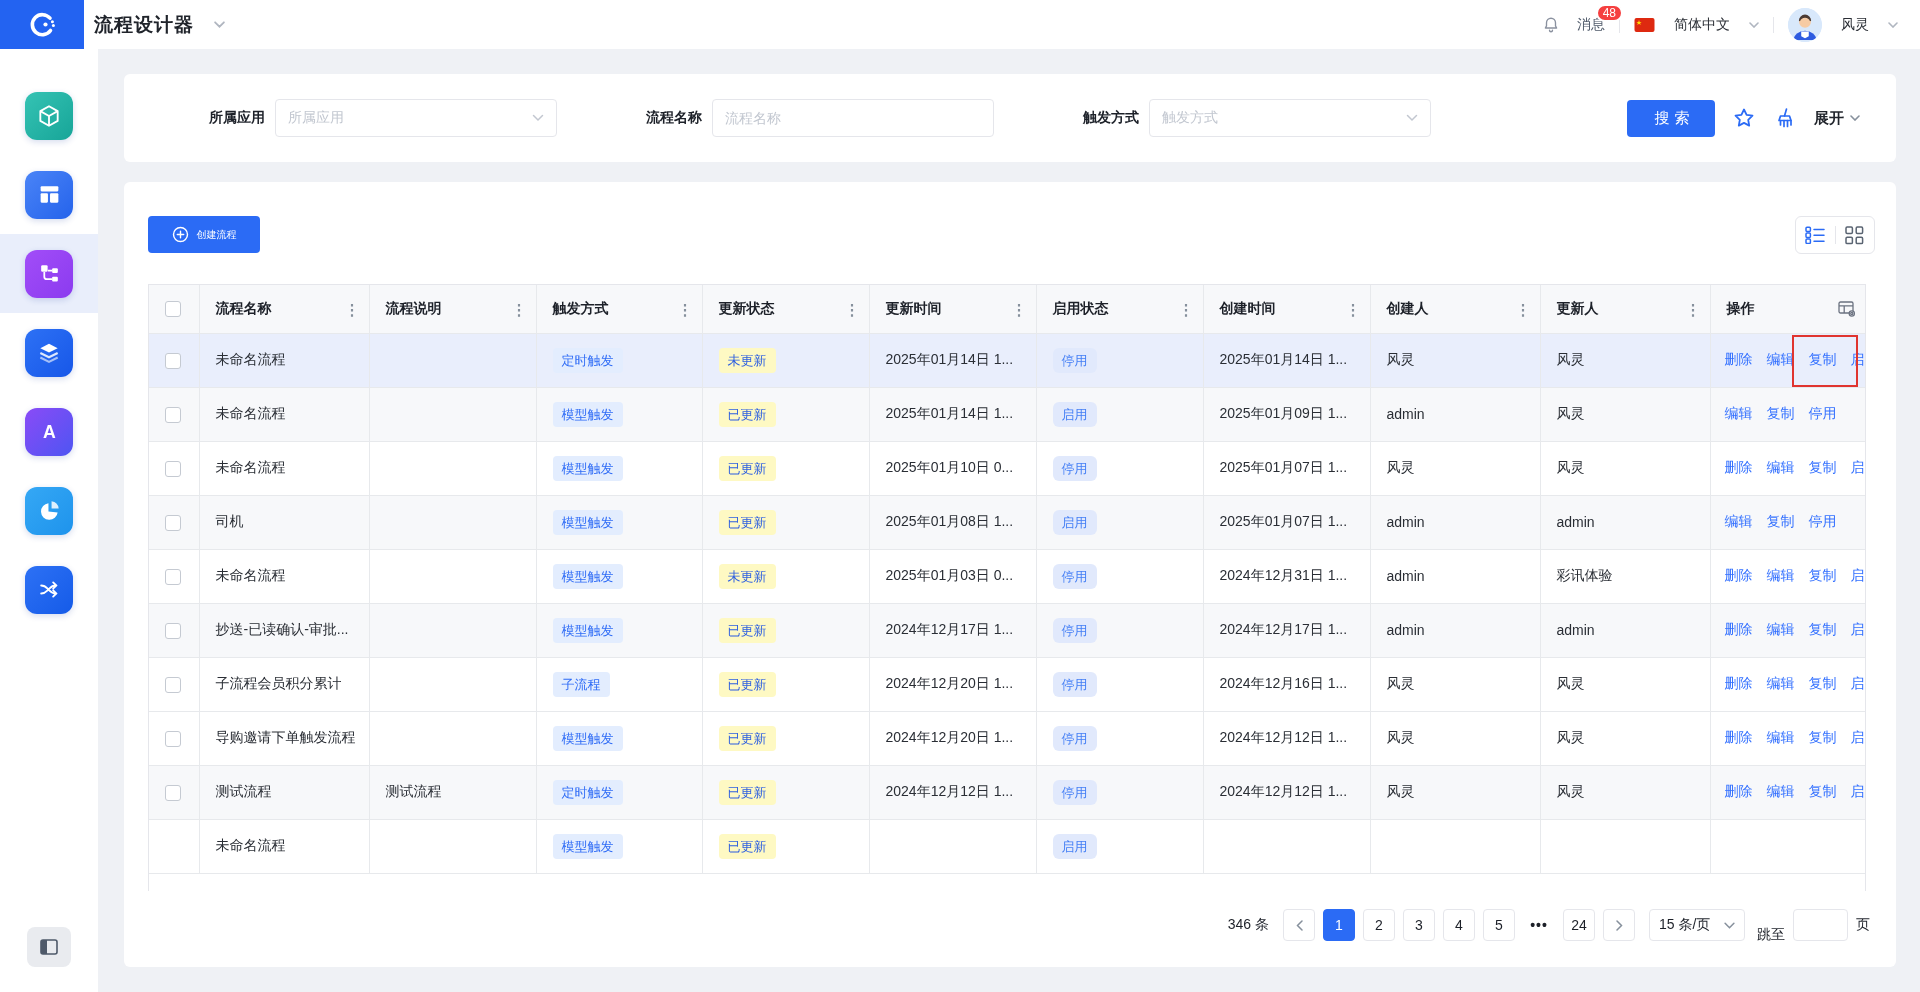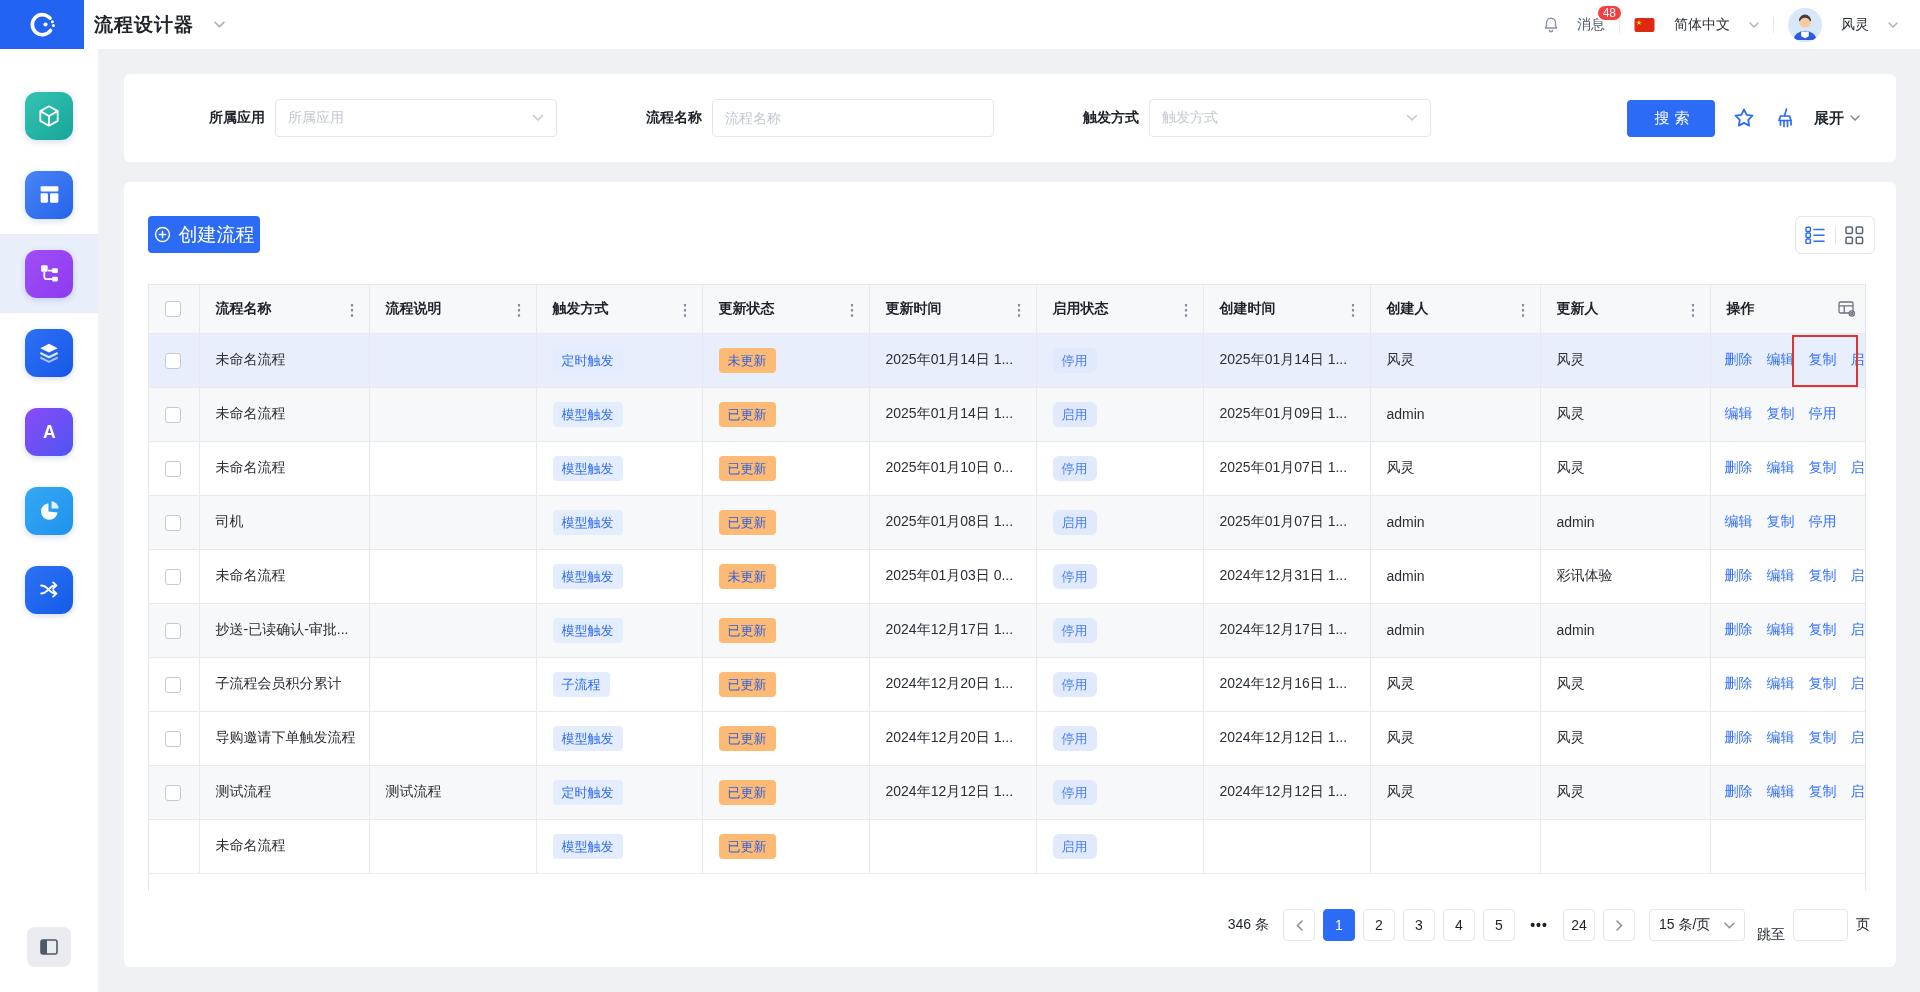--- a/index.html
+++ b/index.html
@@ -38,39 +38,39 @@
   .control input::placeholder { color:#C2C7D0; }
   .g1 { margin-left:85px; } .g2,.g3 { margin-left:89px; }
   .filter-actions { margin-left:auto; display:flex; align-items:center; gap:17px; padding-right:36px; }
   .search-btn { width:88px; height:37px; background:#2B6BF5; border:none; border-radius:4px; color:#fff; font-size:15px; letter-spacing:5px; padding-left:7px; cursor:pointer; font-family:inherit; }
   .icon-btn { display:flex; align-items:center; cursor:pointer; }
   .expand-wrap { display:flex; align-items:center; gap:6px; cursor:pointer; font-size:15px; color:#20242B; font-weight:600; }
 
   
   .table-card { margin:20px 24px 0 26px; height:785px; position:relative; }
   .toolbar { display:flex; justify-content:space-between; align-items:flex-start; padding:34px 21px 0 24px; }
-  .create-btn { width:112px; height:37px; background:#2B6BF5; border:none; border-radius:4px; color:#fff; font-size:19px; display:flex; align-items:center; justify-content:center; gap:8px; cursor:pointer; font-family:inherit; }
+  .create-btn { width:112px; height:37px; background:#2B6BF5; border:none; border-radius:4px; color:#fff; font-size:10px; display:flex; align-items:center; justify-content:center; gap:8px; cursor:pointer; font-family:inherit; }
   .view-toggle { width:80px; height:38px; border:1px solid #E5E6EB; border-radius:6px; display:flex; align-items:center; }
   .view-half { flex:1; display:flex; align-items:center; justify-content:center; cursor:pointer; height:100%; }
   .view-sep { width:1px; height:18px; background:#E5E6EB; }
 
   .table-wrap { margin:30px 0 0 24px; width:1718px; height:607px; overflow:hidden; border:1px solid #E5E6EB; border-bottom:none; }
   table { border-collapse:collapse; table-layout:fixed; width:1717px; }
   th, td { border-right:1px solid #E7E9EC; border-bottom:1px solid #E7E9EC; text-align:left; padding:0 0 0 16px; }
   th:last-child, td:last-child { border-right:none; }
   thead th { background:#F7F8FA; height:48px; font-size:14px; font-weight:600; color:#1D2129; position:relative; }
   tbody td { height:54px; font-size:14px; color:#2A2E35; background:#fff; }
   tr.stripe td { background:#F7F8FA; }
   tr.selected td { background:#E9EEFC; }
   .header-dots { position:absolute; right:9px; top:50%; transform:translateY(-50%); color:#86909C; font-size:15px; cursor:pointer; line-height:1; }
   .settings-icon { position:absolute; right:10px; top:50%; transform:translateY(-50%); cursor:pointer; display:flex; }
   .cb { width:16px; height:16px; border:1px solid #C5CAD2; border-radius:3px; background:#fff; cursor:pointer; }
   .tag { display:inline-block; padding:6px 9px; border-radius:4px; font-size:13px; line-height:1; white-space:nowrap; }
   .tag-trigger { background:#E3EDFE; color:#2F6CF6; }
-  .tag-update  { background:#fdba74; color:#2D5FE0; }
+  .tag-update  { background:#fef9c3; color:#2D5FE0; }
   .tag-enable  { background:#E1E9FC; color:#447FF5; border-radius:6px; }
   .cell-actions { white-space:nowrap; overflow:hidden; padding-left:14px; }
   .link { color:#3370FF; margin-right:14px; cursor:pointer; white-space:nowrap; display:inline-block;font-family:Liberation Mono, monospace; }
   .red-annotation { position:relative; display:inline-block; }
   .red-annotation::after { content:""; position:absolute; left:-17px; top:-16px; width:62px; height:48px; border:2px solid #E0342F; pointer-events:none; }
 
   
   .pagination { position:absolute; right:26px; bottom:23px; display:flex; align-items:center; gap:8px; font-size:14px; color:#1D2129; }
   .total-label { margin-right:6px; color:#1D2129; }
   .page-btn { min-width:32px; height:32px; border:1px solid #E5E6EB; border-radius:4px; background:#fff; display:flex; align-items:center; justify-content:center; cursor:pointer; padding:0 6px; color:#1D2129; }

